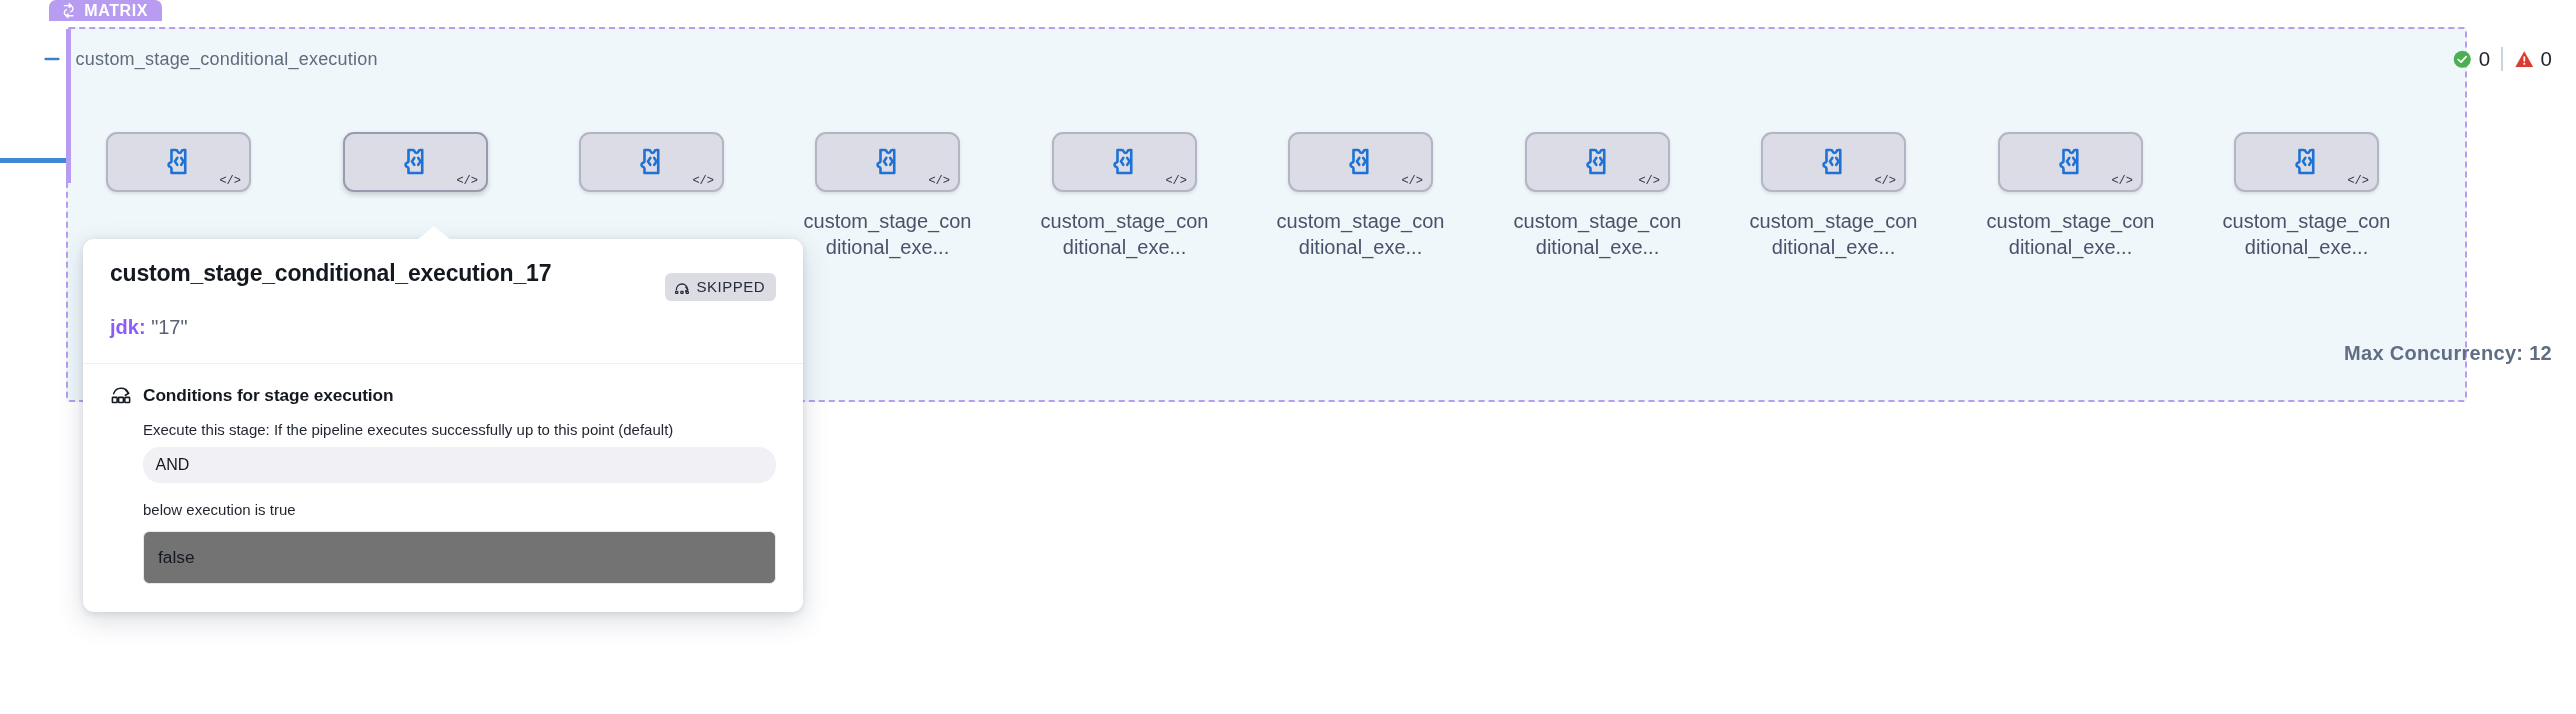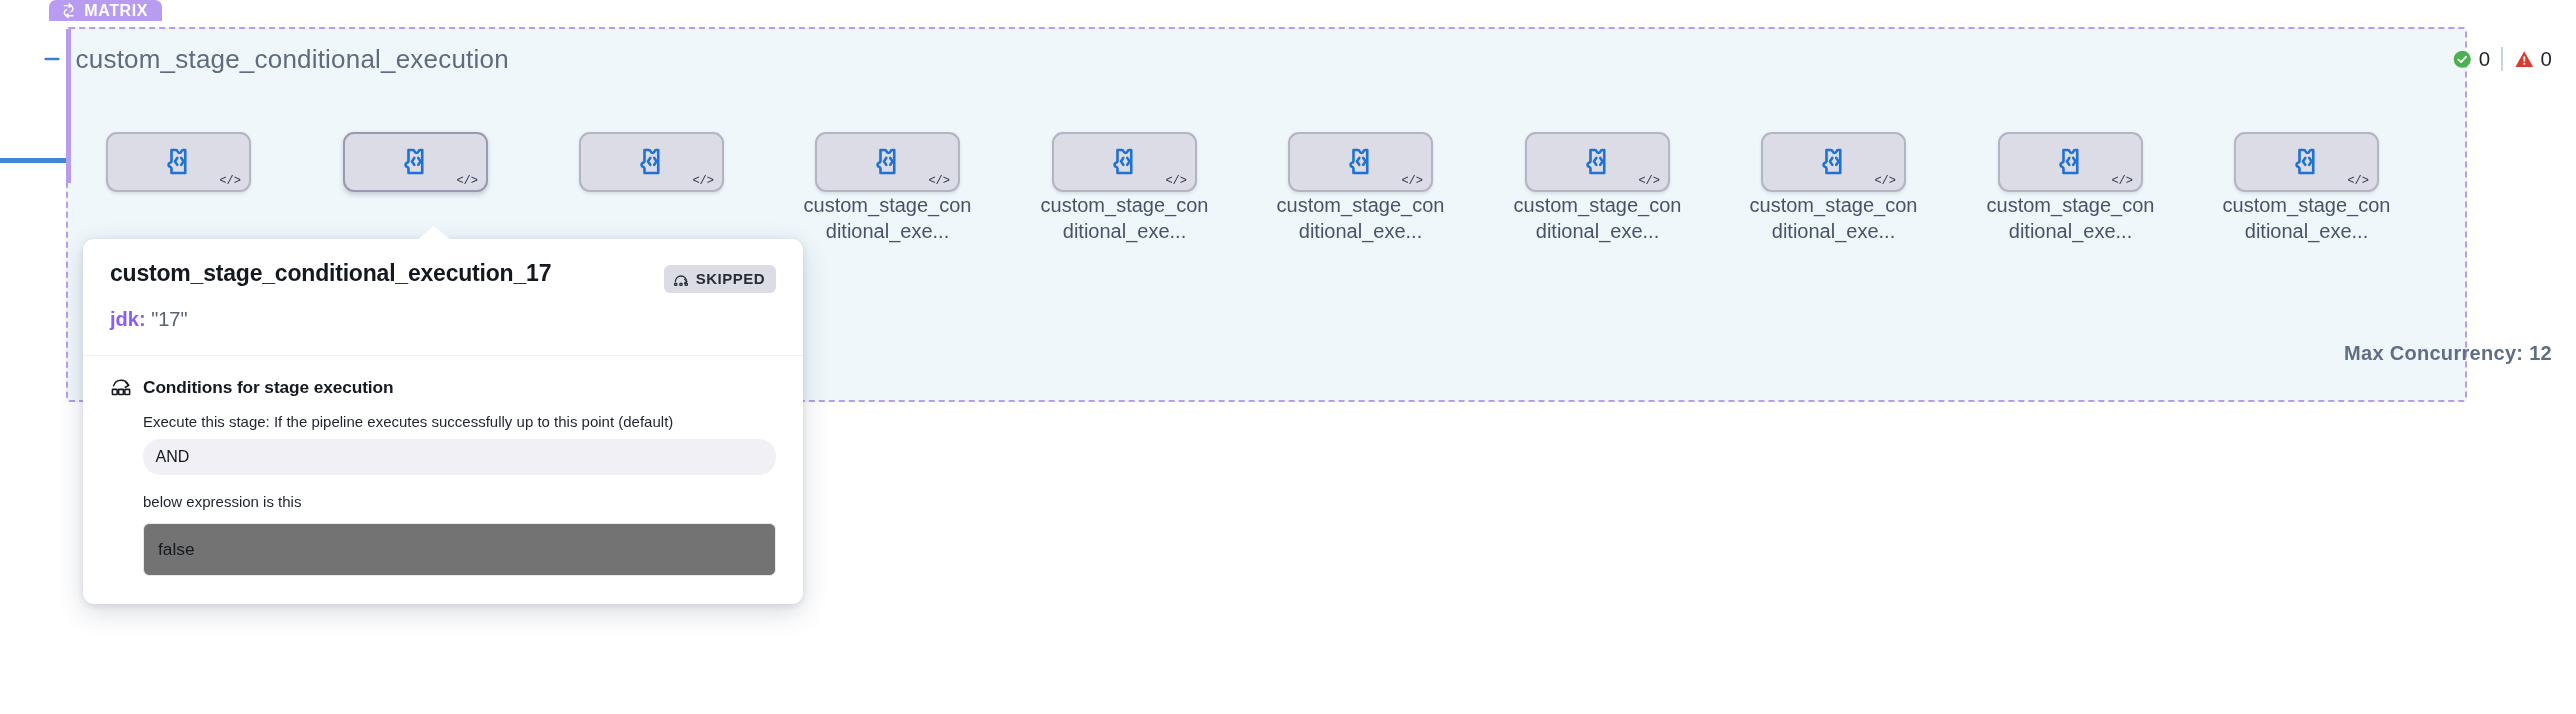--- a/index.html
+++ b/index.html
@@ -89,21 +89,21 @@
     align-items: center;
   }
   .collapse-icon {
     width: 22px;
     height: 22px;
     flex: 0 0 auto;
     margin-right: 12.6px;
     display: block;
   }
   .group-title {
-    font-size: 26px;
+    font-size: 18px;
     color: #5f6b7e;
     font-weight: 400;
     letter-spacing: 0.2px;
     white-space: nowrap;
   }
 
   
   .status-counters {
     position: absolute;
     right: 24px;
@@ -168,20 +168,21 @@
   .code-badge {
     position: absolute;
     right: 8px;
     bottom: 3.2px;
     font-size: 12px;
     color: #2f3a4a;
     font-family: "Liberation Mono", monospace;
     line-height: 1;
   }
   .stage-label {
+    margin-top: 16px;
     width: 175px;
     text-align: center;
     font-size: 20px;
     line-height: 1.32;
     color: #48526a;
     word-break: break-all;
   }
 
   
   .max-concurrency {
@@ -235,23 +236,23 @@
   .status-badge {
     flex: 0 0 auto;
     display: flex;
     align-items: center;
     gap: 6.3px;
     background: #dcdce5;
     color: #262c38;
     border-radius: 6.3px;
     padding: 5.5px 11px 5.5px 9.5px;
     font-size: 15px;
-    font-weight: 700;
+    font-weight: 400;
     letter-spacing: 0.5px;
-    margin-top: 5px;
+    margin-top: 13px;
   }
   .skip-icon { width: 16px; height: 16px; display: block; }
   .popover-sub {
     margin-top: 14px;
     font-size: 20px;
     color: #5a6170;
     line-height: 1.2;
   }
   .popover-sub .k { font-weight: 700; color: #8b5cf6; }
   .popover-sub .v { font-weight: 400; color: #5a6170; }
@@ -522,20 +523,20 @@
             <rect x="2.6" y="14.6" width="5.2" height="5.6" rx="0.7"></rect>
             <rect x="9.4" y="14.6" width="5.2" height="5.6" rx="0.7"></rect>
             <rect x="16.2" y="14.6" width="5.2" height="5.6" rx="0.7"></rect>
           </svg>
         </span>
         <span class="cond-title">Conditions for stage execution</span>
       </div>
       <div class="cond-inner">
         <div class="cond-text">Execute this stage: If the pipeline executes successfully up to this point (default)</div>
         <div class="chip-field">AND</div>
-        <div class="cond-text2">below expression is this</div>
+        <div class="cond-text2">below execution is true</div>
         <div class="expr-field">false</div>
       </div>
     </div>
   </div>
 
 </div>
 
 
 </body></html>

